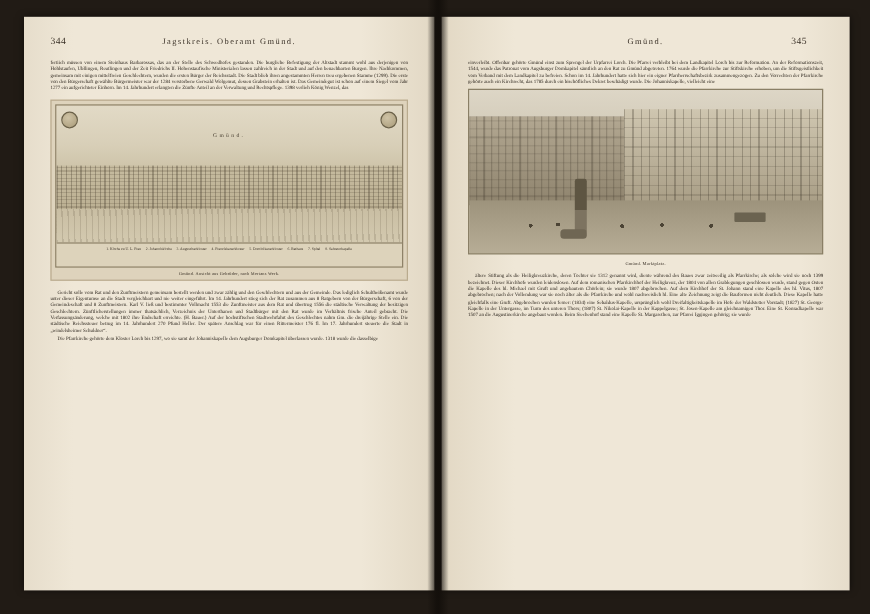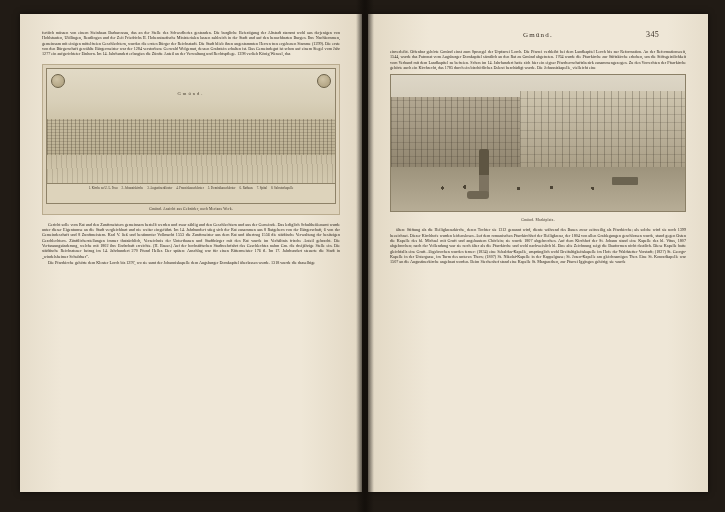--- a/index.html
+++ b/index.html
@@ -72,21 +72,21 @@
     font-family: "Liberation Serif", serif;
   }
   .head .runhead {
     flex: 1;
     text-align: center;
     font-size: 7px;
     letter-spacing: 1.2px;
   }
   .head.left-head .folio { text-align: left; width: 40px; }
   .head.left-head .spacer { width: 40px; }
-  .head.right-head .folio { text-align: left; width: 40px; }
+  .head.right-head .folio { text-align: center; width: 40px; }
   .head.right-head .spacer { width: 40px; }
 
   .col {
     font-size: 4.15px;
     line-height: 5.35px;
     text-align: justify;
     color: #2b241c;
     font-family: "Liberation Serif", serif;
     -webkit-font-smoothing: none;
   }
@@ -245,20 +245,25 @@
 </style>
 </head>
 <body>
 
 <div class="scan">
 
   <div class="spine"></div>
 
   <div class="page left">
     <div class="page-inner">
+      <div class="head left-head">
+        <div class="folio">344</div>
+        <div class="runhead">Jagstkreis.  Oberamt Gmünd.</div>
+        <div class="spacer"></div>
+      </div>
 
       <div class="col">
         <p class="noindent">fertiich müssen von einem Steinhaus Barbarossas, das an der Stelle des Schwedhofes gestanden. Die burgliche Befestigung der Altstadt stammt wohl aus derjenigen von Hohlstaufen, Ubllingen, Reutlingen und der Zeit Friedrichs II. Hohenstaufische Ministerialen lassen zahlreich in der Stadt und auf den benachbarten Burgen. Ihre Nachkommen, gemeinsam mit einigen mittelfreien Geschlechtern, wurden die ersten Bürger der Reichsstadt. Die Stadt blieb ihren angestammten Herren treu ergebenen Stamme (1299). Die erste von den Bürgerschaft gewählte Bürgermeister war der 1284 verstorbene Gerwald Wolgemut, dessen Grabstein erhalten ist. Das Gemeindegut ist schon auf einem Siegel vom Jahr 1277 ein aufgerichteter Einhorn. Im 14. Jahrhundert erlangten die Zünfte Anteil an der Verwaltung und Rechtspflege. 1398 verlieh König Wenzel, das</p>
       </div>
 
       <div class="figure">
         <div class="plate">
           <div class="sky"></div>
           <div class="hills"></div>
           <div class="town"></div>

